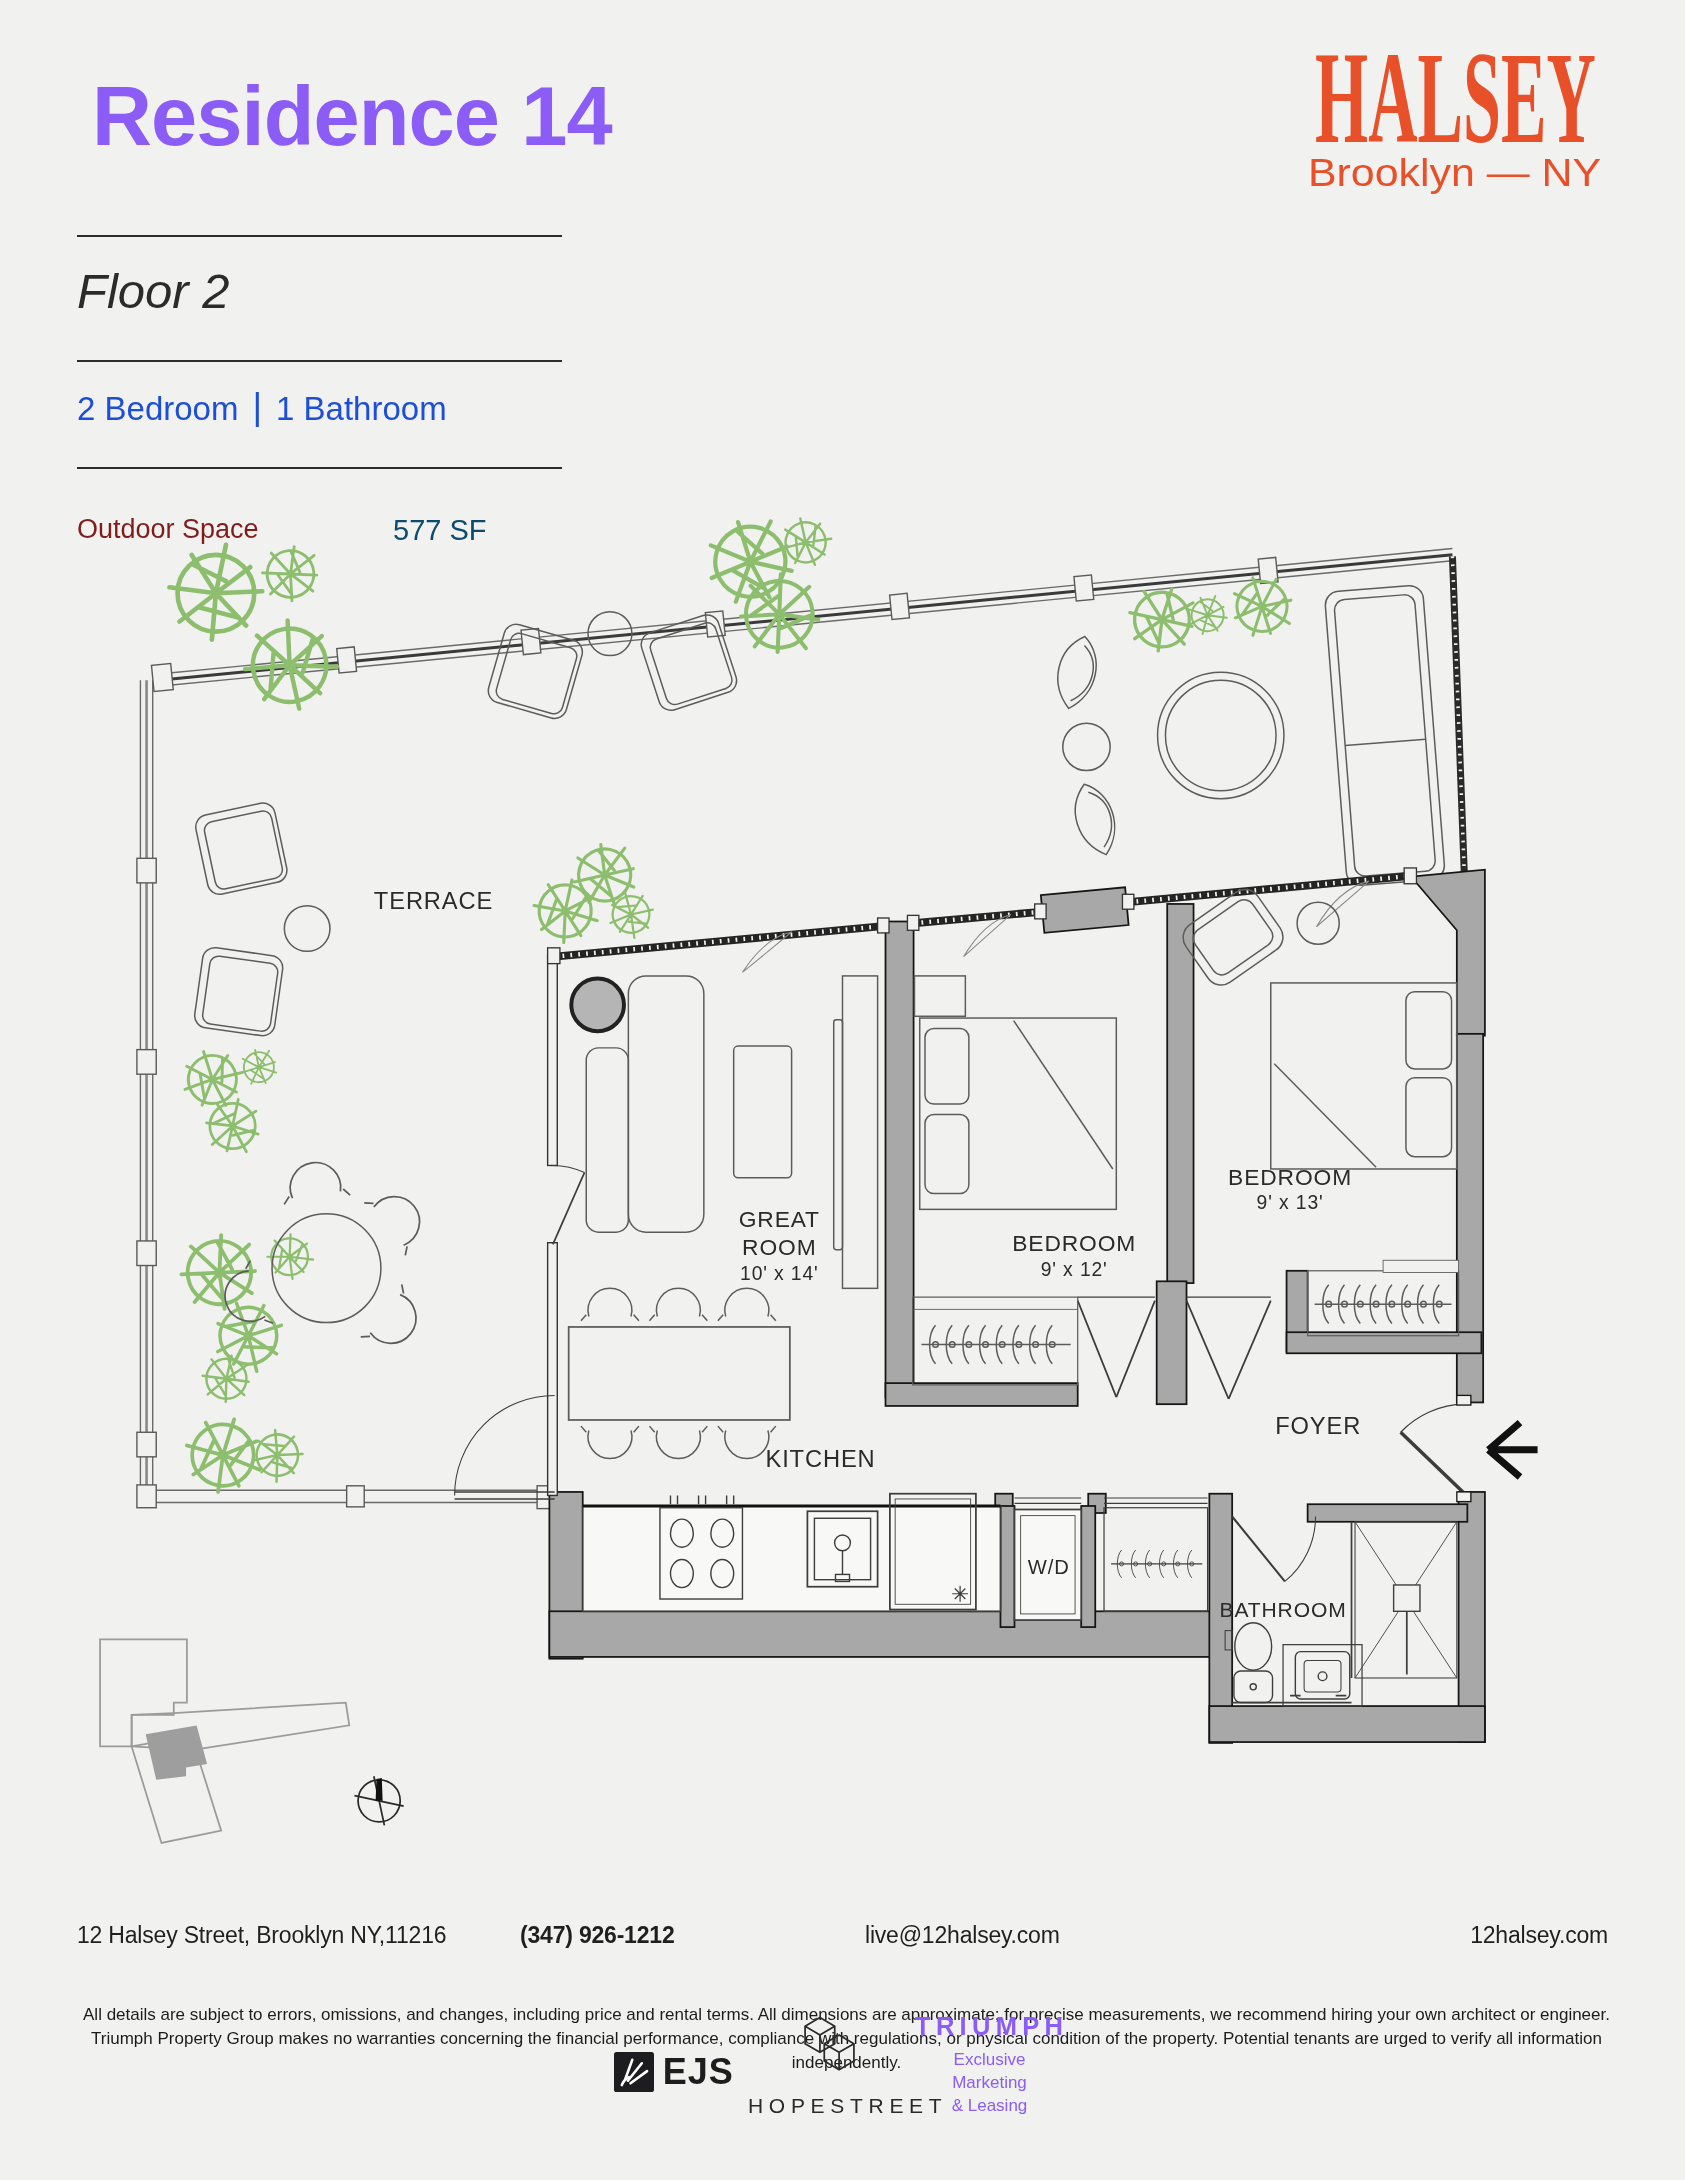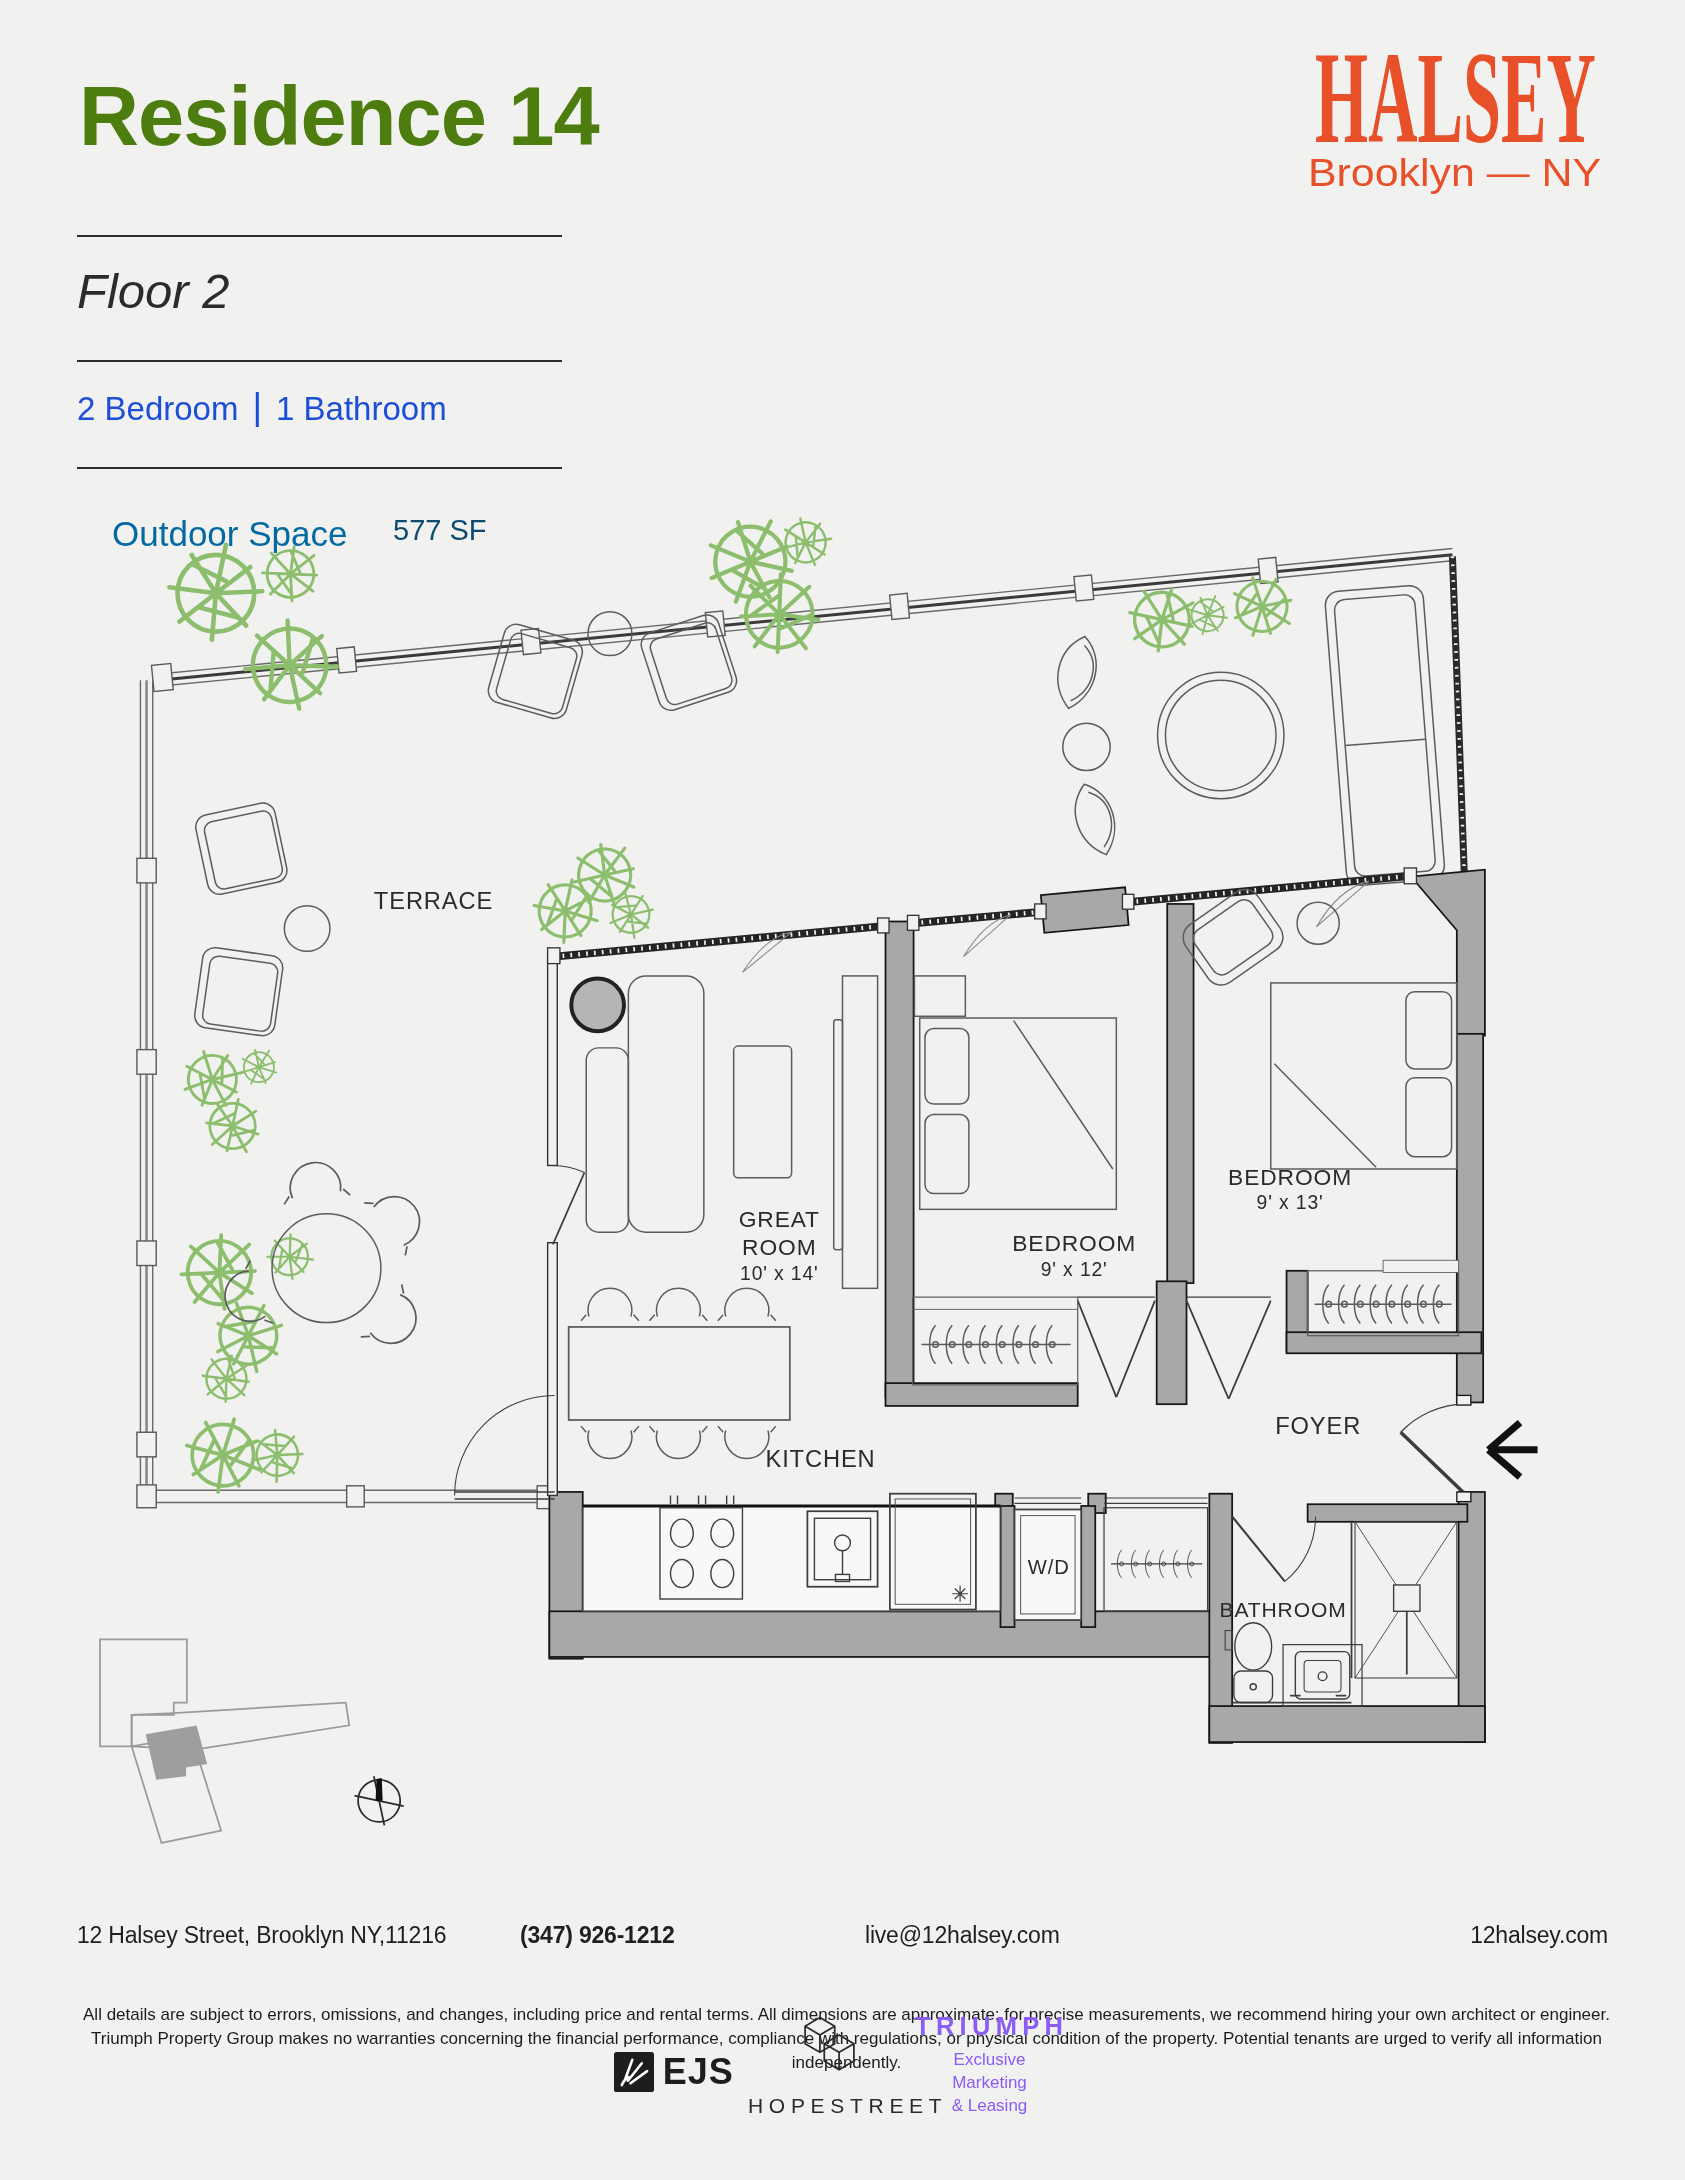--- a/index.html
+++ b/index.html
@@ -4,27 +4,27 @@
 <style>
   html,body{margin:0;padding:0;}
   body{
     width:1685px;height:2180px;position:relative;
     background:#f1f1ef;
     font-family:"Liberation Sans",sans-serif;
     color:#262626;overflow:hidden;
   }
   .abs{position:absolute;}
   
-  .title{left:79px;top:75px;font-size:83px;font-weight:700;letter-spacing:-0.9px;line-height:1;color:#4d7c0f;}
+  .title{left:92px;top:75px;font-size:83px;font-weight:700;letter-spacing:-0.9px;line-height:1;color:#8b5cf6;}
   .rule{left:77px;width:485px;border-top:2.2px solid #2c2c2c;height:0;}
   .rule1{top:235px;} .rule2{top:360px;} .rule3{top:467px;}
   .floor{left:77px;top:263px;font-size:49px;font-weight:400;color:#2b2b2b;font-style:italic;}
   .specs{left:77px;top:388px;font-size:33px;color:#1d4ed8;display:flex;align-items:center;gap:14px;}
   .specs .sep{font-size:37px;font-weight:300;transform:translateY(-1.8px);}
-  .outdoor-label{left:77px;top:514px;font-size:35px;color:#0369a1;margin-left:35px;}
+  .outdoor-label{left:77px;top:514px;font-size:27px;color:#7f1d1d;}
   .outdoor-value{left:393px;top:514px;font-size:29px;color:#0c4a6e;}
   
   .logo{left:1308px;top:44px;width:293px;color:#E8502A;}
   .logo .num{font-family:"Liberation Serif",serif;font-weight:700;font-size:105px;line-height:.92;margin-left:12.3px;}
   .logo svg{display:block;}
   
   .plan-svg{left:0;top:0;}
   .plbl{font-family:"Liberation Sans",sans-serif;fill:#2b2b2b;letter-spacing:1px;}
   
   .contact{top:1922px;font-size:23px;color:#1f1f1f;letter-spacing:-0.2px;}

